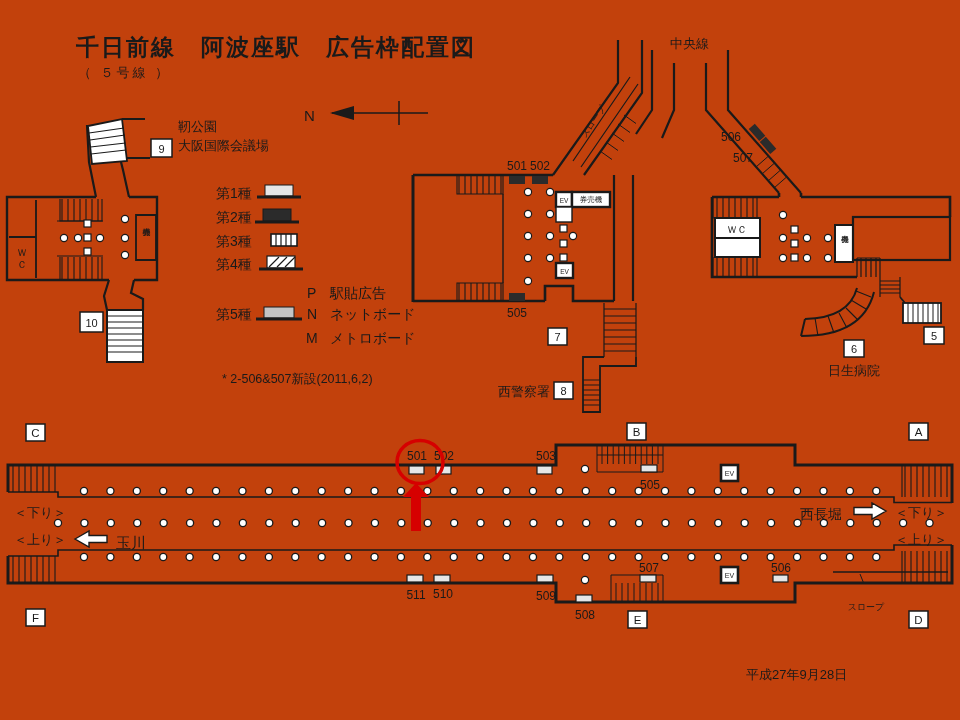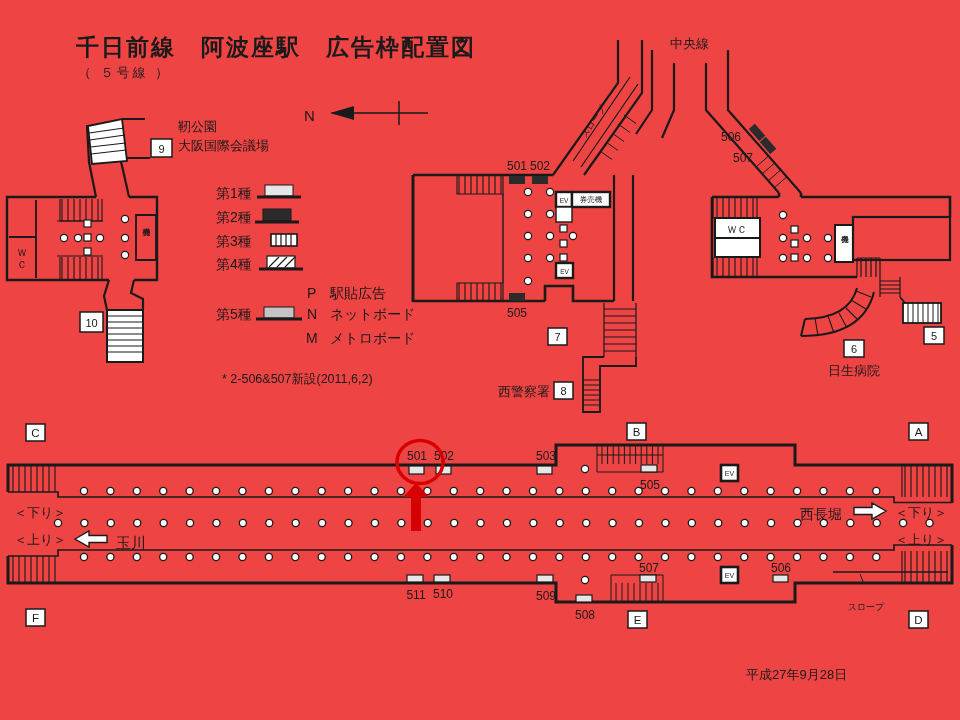--- a/index.html
+++ b/index.html
@@ -1,16 +1,16 @@
 <!DOCTYPE html>
 <html><head>
 <meta charset="utf-8">
 <style>
   html,body{margin:0;padding:0;background:#fff;}
-  .page{position:relative;width:960px;height:720px;background:#ef4444;overflow:hidden;
+  .page{position:relative;width:960px;height:720px;background:#c2410c;overflow:hidden;
         font-family:"Liberation Sans","DejaVu Sans",sans-serif;}
   svg{position:absolute;left:0;top:0;}
   svg text{fill:#1a1a1a;font-family:"Liberation Sans","DejaVu Sans",sans-serif;}
   .wall{stroke:#1a1a1a;fill:none;}
   .fine{stroke:#1a1a1a;fill:none;}
 </style>
 </head>
 <body>
 
 <div class="page">

